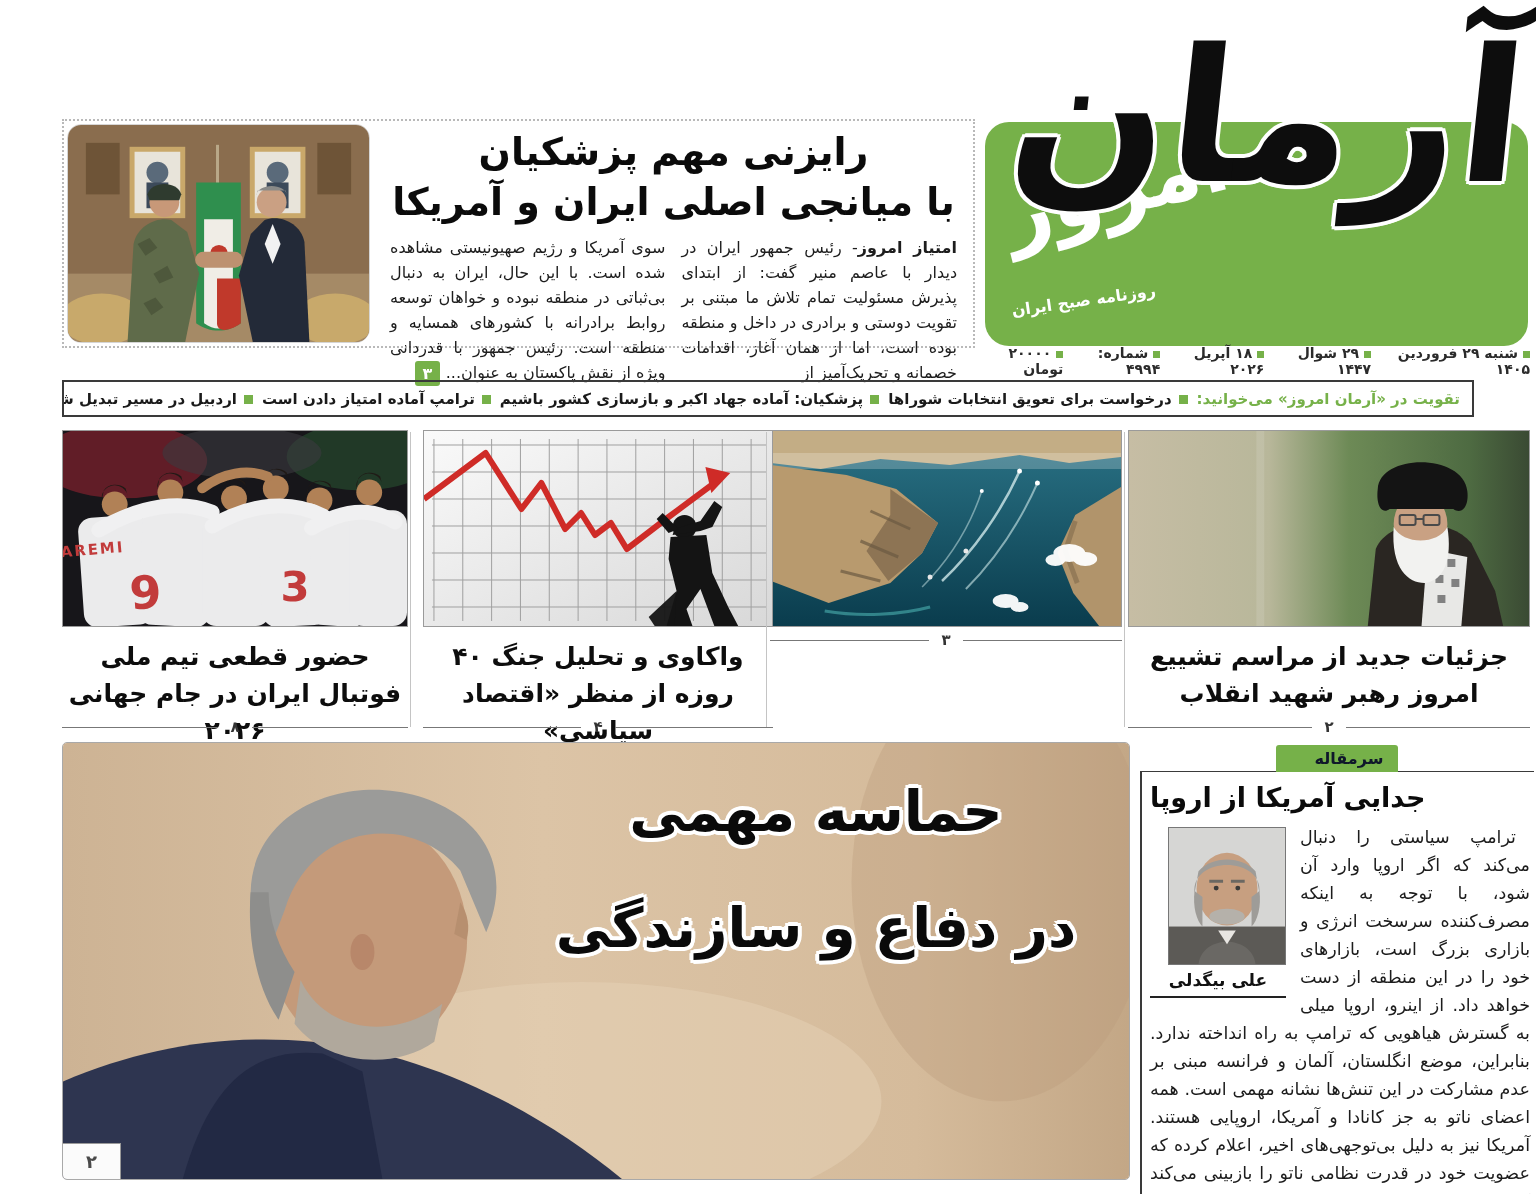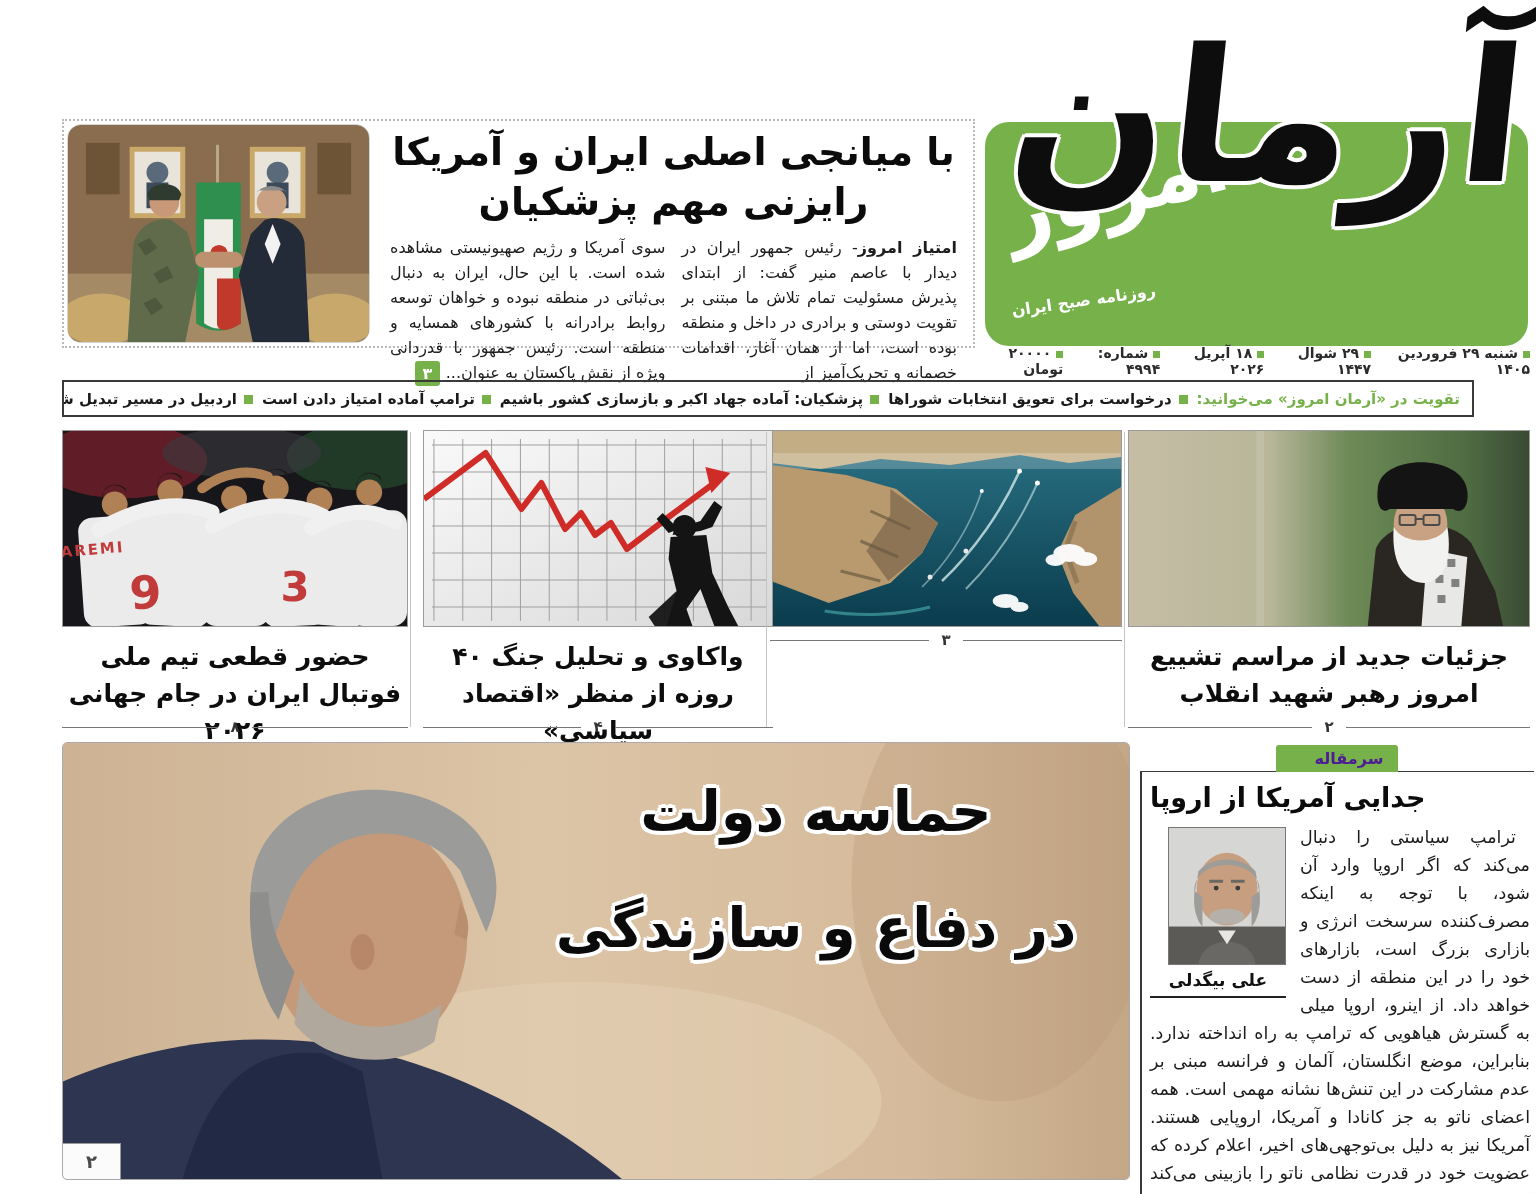--- a/index.html
+++ b/index.html
@@ -53,21 +53,21 @@
     text-shadow:-4px 0 0 #fff,4px 0 0 #fff,0 -4px 0 #fff,0 4px 0 #fff,-3px -3px 0 #fff,3px 3px 0 #fff,-3px 3px 0 #fff,3px -3px 0 #fff;}
   #main-headline .l1{font-size:56px;margin-bottom:52px;}
   #main-headline .l2{font-size:55px;margin-bottom:66px;}
   #main-headline .l3{font-size:52px;}
   #main-pg{position:absolute;left:0;bottom:0;width:58px;height:36px;background:#fbfbfb;border-top:1px solid #999;border-right:1px solid #999;display:flex;align-items:center;justify-content:center;font-size:18px;font-weight:bold;color:#4a4a4a;}
 
   
   #editorial{position:absolute;left:1140px;top:742px;width:394px;height:452px;overflow:hidden;}
   #ed-topline{position:absolute;left:0;right:0;top:29px;border-top:1.5px solid #3a3a3a;}
   #ed-leftline{position:absolute;left:0;top:29px;bottom:0;width:1.5px;background:#3a3a3a;}
-  #ed-tab{position:absolute;top:3px;left:50%;transform:translateX(-50%);width:122px;height:27px;background:var(--green);color:#4c1d95;font-size:16px;font-weight:bold;display:flex;align-items:center;justify-content:center;border-radius:3px 3px 0 0;padding-left:24px;}
+  #ed-tab{position:absolute;top:3px;left:50%;transform:translateX(-50%);width:122px;height:27px;background:var(--green);color:#0f172a;font-size:16px;font-weight:bold;display:flex;align-items:center;justify-content:center;border-radius:3px 3px 0 0;padding-left:24px;}
   #ed-body{position:absolute;left:10px;right:4px;top:40px;bottom:0;}
   #ed-title{font-size:27px;font-weight:bold;text-align:left;color:#0b0b0b;margin-bottom:10px;}
   #ed-author{float:left;width:136px;margin:4px 14px 4px 0;}
   #ed-author .photo{width:118px;height:138px;border:1px solid #777;overflow:hidden;background:#d6d6d4;}
   #ed-author .photo svg{display:block;width:100%;height:100%;}
   #ed-author .name{display:block;text-align:center;font-size:17px;font-weight:bold;color:#111;padding:5px 0 6px;border-bottom:2px solid #222;}
   #ed-body p{font-size:17.5px;line-height:1.6;text-align:justify;color:#1c1c1c;text-indent:14px;}
 </style>
 </head>
 <body>
@@ -116,22 +116,22 @@
         <path d="M80 70 C84 56 110 56 114 70 L112 76 L82 76 Z" fill="#2f3b2f"></path>
         <path d="M243 219 L238 118 C234 98 212 90 198 96 L184 110 L172 152 L186 219 Z" fill="#232a38"></path>
         <path d="M206 100 L214 120 L206 140 L198 120 Z" fill="#f2f2f2"></path>
         <circle cx="205" cy="78" r="15" fill="#caa083"></circle>
         <path d="M189 72 C191 58 219 58 221 72 L219 66 L191 66 Z" fill="#8a8a88"></path>
         <rect x="128" y="128" width="48" height="16" rx="8" fill="#bd9170"></rect>
       </svg>
     </div>
     <div id="lead-text">
       <div id="lead-headline">
+        <div>رایزنی مهم پزشکیان</div>
         <div>با میانجی اصلی ایران و آمریکا</div>
-        <div>رایزنی مهم پزشکیان</div>
       </div>
       <div id="lead-cols">
         <div><b>امتیاز امروز</b><span>- رئیس جمهور ایران در دیدار با عاصم منیر گفت: از ابتدای پذیرش مسئولیت تمام تلاش ما مبتنی بر تقویت دوستی و برادری در داخل و منطقه بوده است، اما از همان آغاز، اقدامات خصمانه و تحریک‌آمیز از</span></div>
         <div><span>سوی آمریکا و رژیم صهیونیستی مشاهده شده است. با این حال، ایران به دنبال بی‌ثباتی در منطقه نبوده و خواهان توسعه روابط برادرانه با کشورهای همسایه و منطقه است. رئیس جمهور با قدردانی ویژه از نقش پاکستان به عنوان...</span><span class="pbadge">۳</span></div>
       </div>
     </div>
   </div>
 
   <div id="strip">
     <span class="label">تقویت در «آرمان امروز» می‌خوانید:</span>
@@ -314,21 +314,21 @@
       <path d="M0 438 L0 340 C80 306 160 292 250 300 C370 312 480 372 560 438 Z" fill="#2e3550"></path>
       <path d="M120 438 C150 330 200 306 260 312 L300 330 L320 438 Z" fill="#222944"></path>
       <ellipse cx="305" cy="195" rx="100" ry="118" fill="#c49a7a"></ellipse>
       <path d="M238 238 C262 290 330 300 380 262 L372 300 C330 330 262 322 232 282 Z" fill="#b0a89c"></path>
       <path d="M188 150 C190 52 320 18 398 74 C438 104 442 150 424 190 L398 128 C350 70 250 78 222 168 L206 210 C192 192 186 172 188 150 Z" fill="#9b9b99"></path>
       <path d="M188 150 C184 200 196 250 216 278 L232 230 C216 206 206 178 206 150 Z" fill="#8e8e8c"></path>
       <ellipse cx="300" cy="210" rx="12" ry="18" fill="#b8876a"></ellipse>
       <path d="M398 160 C406 172 408 186 404 198 L392 192 Z" fill="#b78f6f"></path>
     </svg>
     <div id="main-headline">
-      <div class="l1">حماسه دولت</div>
+      <div class="l1">حماسه مهمی</div>
       <div class="l2">در دفاع و سازندگی</div>
     </div>
     <div id="main-pg">۲</div>
   </div>
 
   <div id="editorial">
     <div id="ed-topline"></div>
     <div id="ed-leftline"></div>
     <div id="ed-tab">سرمقاله</div>
     <div id="ed-body">

